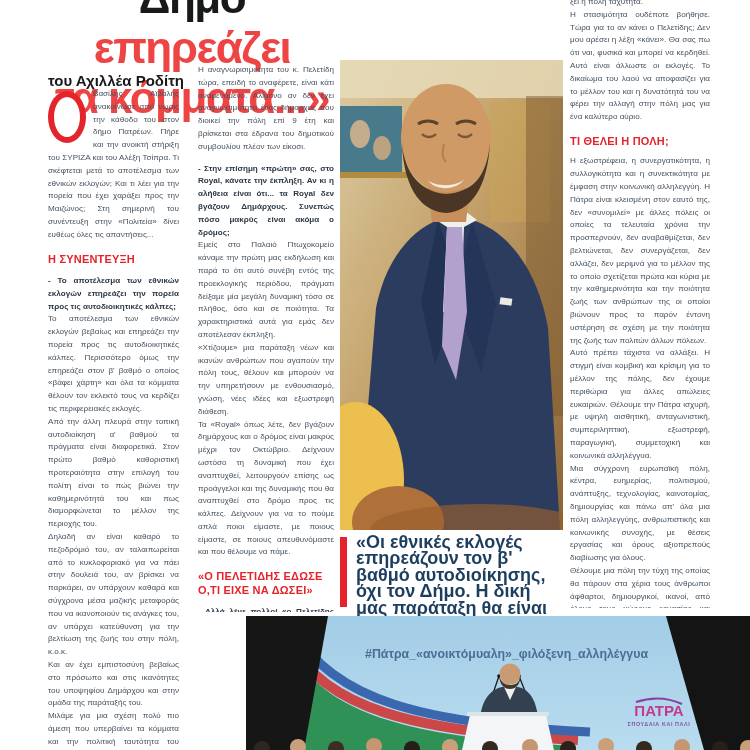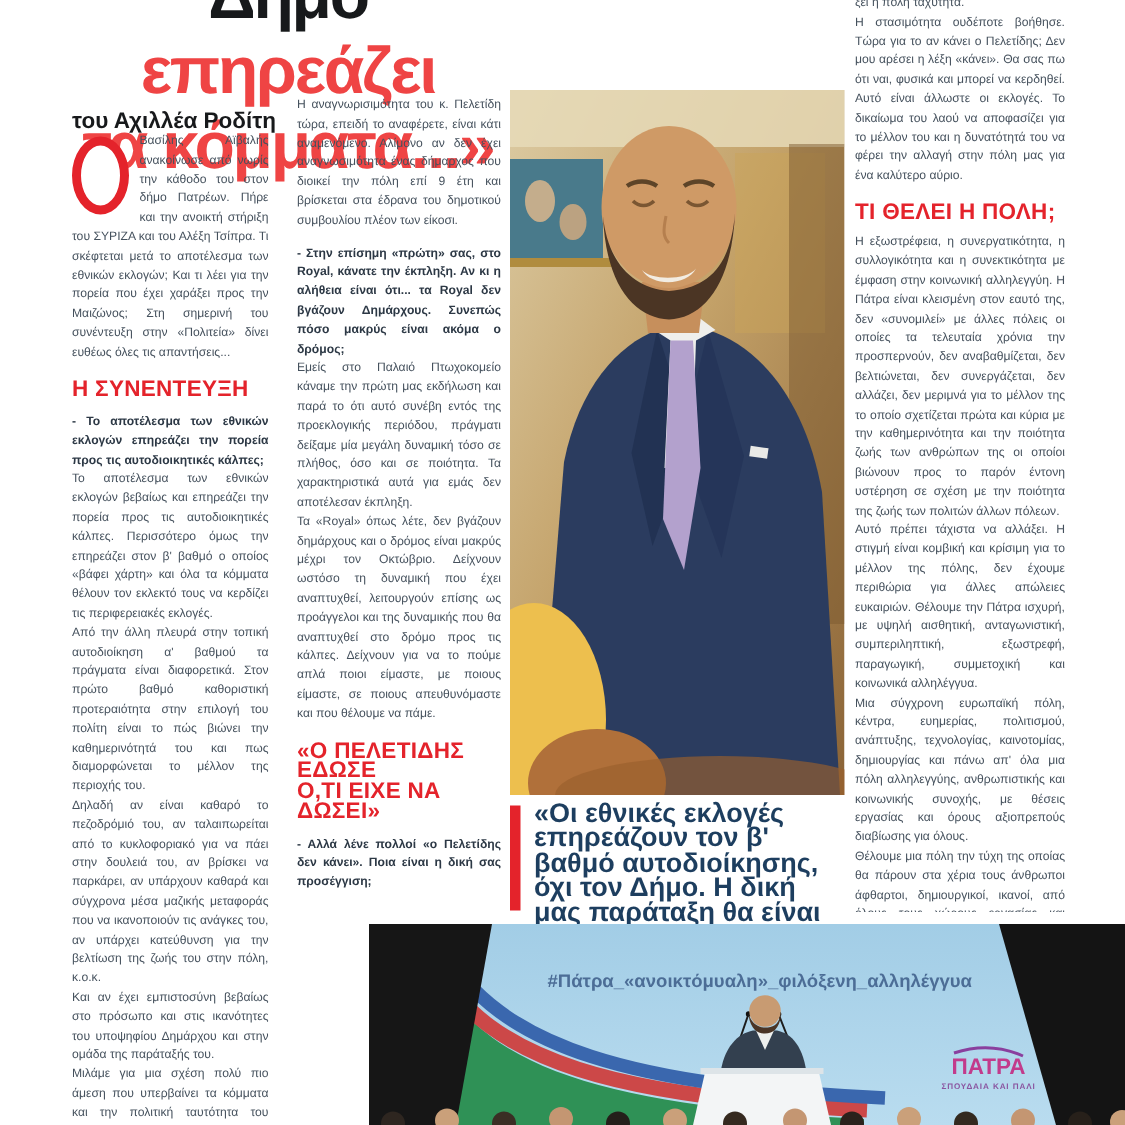--- a/index.html
+++ b/index.html
@@ -11,21 +11,21 @@
   
   .headline { position:absolute; left:42px; top:-27px; width:300px; text-align:center;
     font-weight:bold; font-size:44px; line-height:50px; letter-spacing:-1.5px; }
   .hl-black { color:#17191b; }
   .red { color:#ef4444;text-align:center; }
   .byline { position:absolute; left:48px; top:72px; font-size:15px; font-weight:bold; color:#17191b; }
 
   .col { position:absolute; font-size:8.1px; line-height:12.8px; text-align:justify; overflow:hidden; }
   .col p { margin:0; }
   .q { font-weight:bold; color:#2c3845; margin-top:9px !important; }
-  .subhead { color:#e4232b; font-size:15px; line-height:13.5px; font-weight:bold;
+  .subhead { color:#e4232b; font-size:11px; line-height:13.5px; font-weight:bold;
     margin:11px 0 7px; white-space:pre-line; letter-spacing:.2px; text-align:left; }
   .col1 { left:48px;  top:88px; width:131px; height:662px; }
   .col2 { left:198px; top:64px; width:136px; height:548px; }
   .col3 { left:570px; top:0;    width:140px; height:608px; }
   .clip-top { margin-top:-4px !important; }
 
   .dropcap { float:left; width:38px; height:52px; border:6px solid #e4232b;
     border-radius:50%; margin:3px 7px 2px 0; background:#fff; }
 
   .photo-main  { position:absolute; left:340px; top:60px;  width:223px; height:470px; }
@@ -57,20 +57,21 @@
     <p>Δηλαδή αν είναι καθαρό το πεζοδρόμιό του, αν ταλαιπωρείται από το κυκλοφοριακό για να πάει στην δουλειά του, αν βρίσκει να παρκάρει, αν υπάρχουν καθαρά και σύγχρονα μέσα μαζικής μεταφοράς που να ικανοποιούν τις ανάγκες του, αν υπάρχει κατεύθυνση για την βελτίωση της ζωής του στην πόλη, κ.ο.κ.</p>
     <p>Και αν έχει εμπιστοσύνη βεβαίως στο πρόσωπο και στις ικανότητες του υποψηφίου Δημάρχου και στην ομάδα της παράταξής του.</p>
     <p>Μιλάμε για μια σχέση πολύ πιο άμεση που υπερβαίνει τα κόμματα και την πολιτική ταυτότητα του καθενός. Και η δική μας παράταξη, θα είναι, όπως έχω ξαναπεί, μια ευρεία παράταξη χωρίς ταμπέλες, με αναφορά σε όλους τους δημοκρατικούς πολίτες, ανεξαρτήτως κομματικής προέλευσης. Το λέμε και το εννοούμε αυτό. Και θα το δείτε βεβαίως και στη σύνθεση του ψηφοδελτίου μας.</p>
 
   </div>
 
   <div class="col col2">
     <p>Η αναγνωρισιμότητα του κ. Πελετίδη τώρα, επειδή το αναφέρετε, είναι κάτι αναμενόμενο. Αλίμονο αν δεν έχει αναγνωσιμότητα ένας δήμαρχος που διοικεί την πόλη επί 9 έτη και βρίσκεται στα έδρανα του δημοτικού συμβουλίου πλέον των είκοσι.</p>
     <p class="q">- Στην επίσημη «πρώτη» σας, στο Royal, κάνατε την έκπληξη. Αν κι η αλήθεια είναι ότι... τα Royal δεν βγάζουν Δημάρχους. Συνεπώς πόσο μακρύς είναι ακόμα ο δρόμος;</p>
     <p>Εμείς στο Παλαιό Πτωχοκομείο κάναμε την πρώτη μας εκδήλωση και παρά το ότι αυτό συνέβη εντός της προεκλογικής περιόδου, πράγματι δείξαμε μία μεγάλη δυναμική τόσο σε πλήθος, όσο και σε ποιότητα. Τα χαρακτηριστικά αυτά για εμάς δεν αποτέλεσαν έκπληξη.</p>
+    <p>«Χτίζουμε» μια παράταξη νέων και ικανών ανθρώπων που αγαπούν την πόλη τους, θέλουν και μπορούν να την υπηρετήσουν με ενθουσιασμό, γνώση, νέες ιδέες και εξωστρεφή διάθεση.</p>
     <p>Τα «Royal» όπως λέτε, δεν βγάζουν δημάρχους και ο δρόμος είναι μακρύς μέχρι τον Οκτώβριο. Δείχνουν ωστόσο τη δυναμική που έχει αναπτυχθεί, λειτουργούν επίσης ως προάγγελοι και της δυναμικής που θα αναπτυχθεί στο δρόμο προς τις κάλπες. Δείχνουν για να το πούμε απλά ποιοι είμαστε, με ποιους είμαστε, σε ποιους απευθυνόμαστε και που θέλουμε να πάμε.</p>
     <h3 class="subhead">«Ο ΠΕΛΕΤΙΔΗΣ ΕΔΩΣΕ
 Ο,ΤΙ ΕΙΧΕ ΝΑ ΔΩΣΕΙ»</h3>
     <p class="q">- Αλλά λένε πολλοί «ο Πελετίδης δεν κάνει». Ποια είναι η δική σας προσέγγιση;</p>
 
   </div>
 
   <div class="col col3">
     <p class="clip-top">ξει η πόλη ταχύτητα.</p>
     <p>Η στασιμότητα ουδέποτε βοήθησε. Τώρα για το αν κάνει ο Πελετίδης; Δεν μου αρέσει η λέξη «κάνει». Θα σας πω ότι ναι, φυσικά και μπορεί να κερδηθεί. Αυτό είναι άλλωστε οι εκλογές. Το δικαίωμα του λαού να αποφασίζει για το μέλλον του και η δυνατότητά του να φέρει την αλλαγή στην πόλη μας για ένα καλύτερο αύριο.</p>

